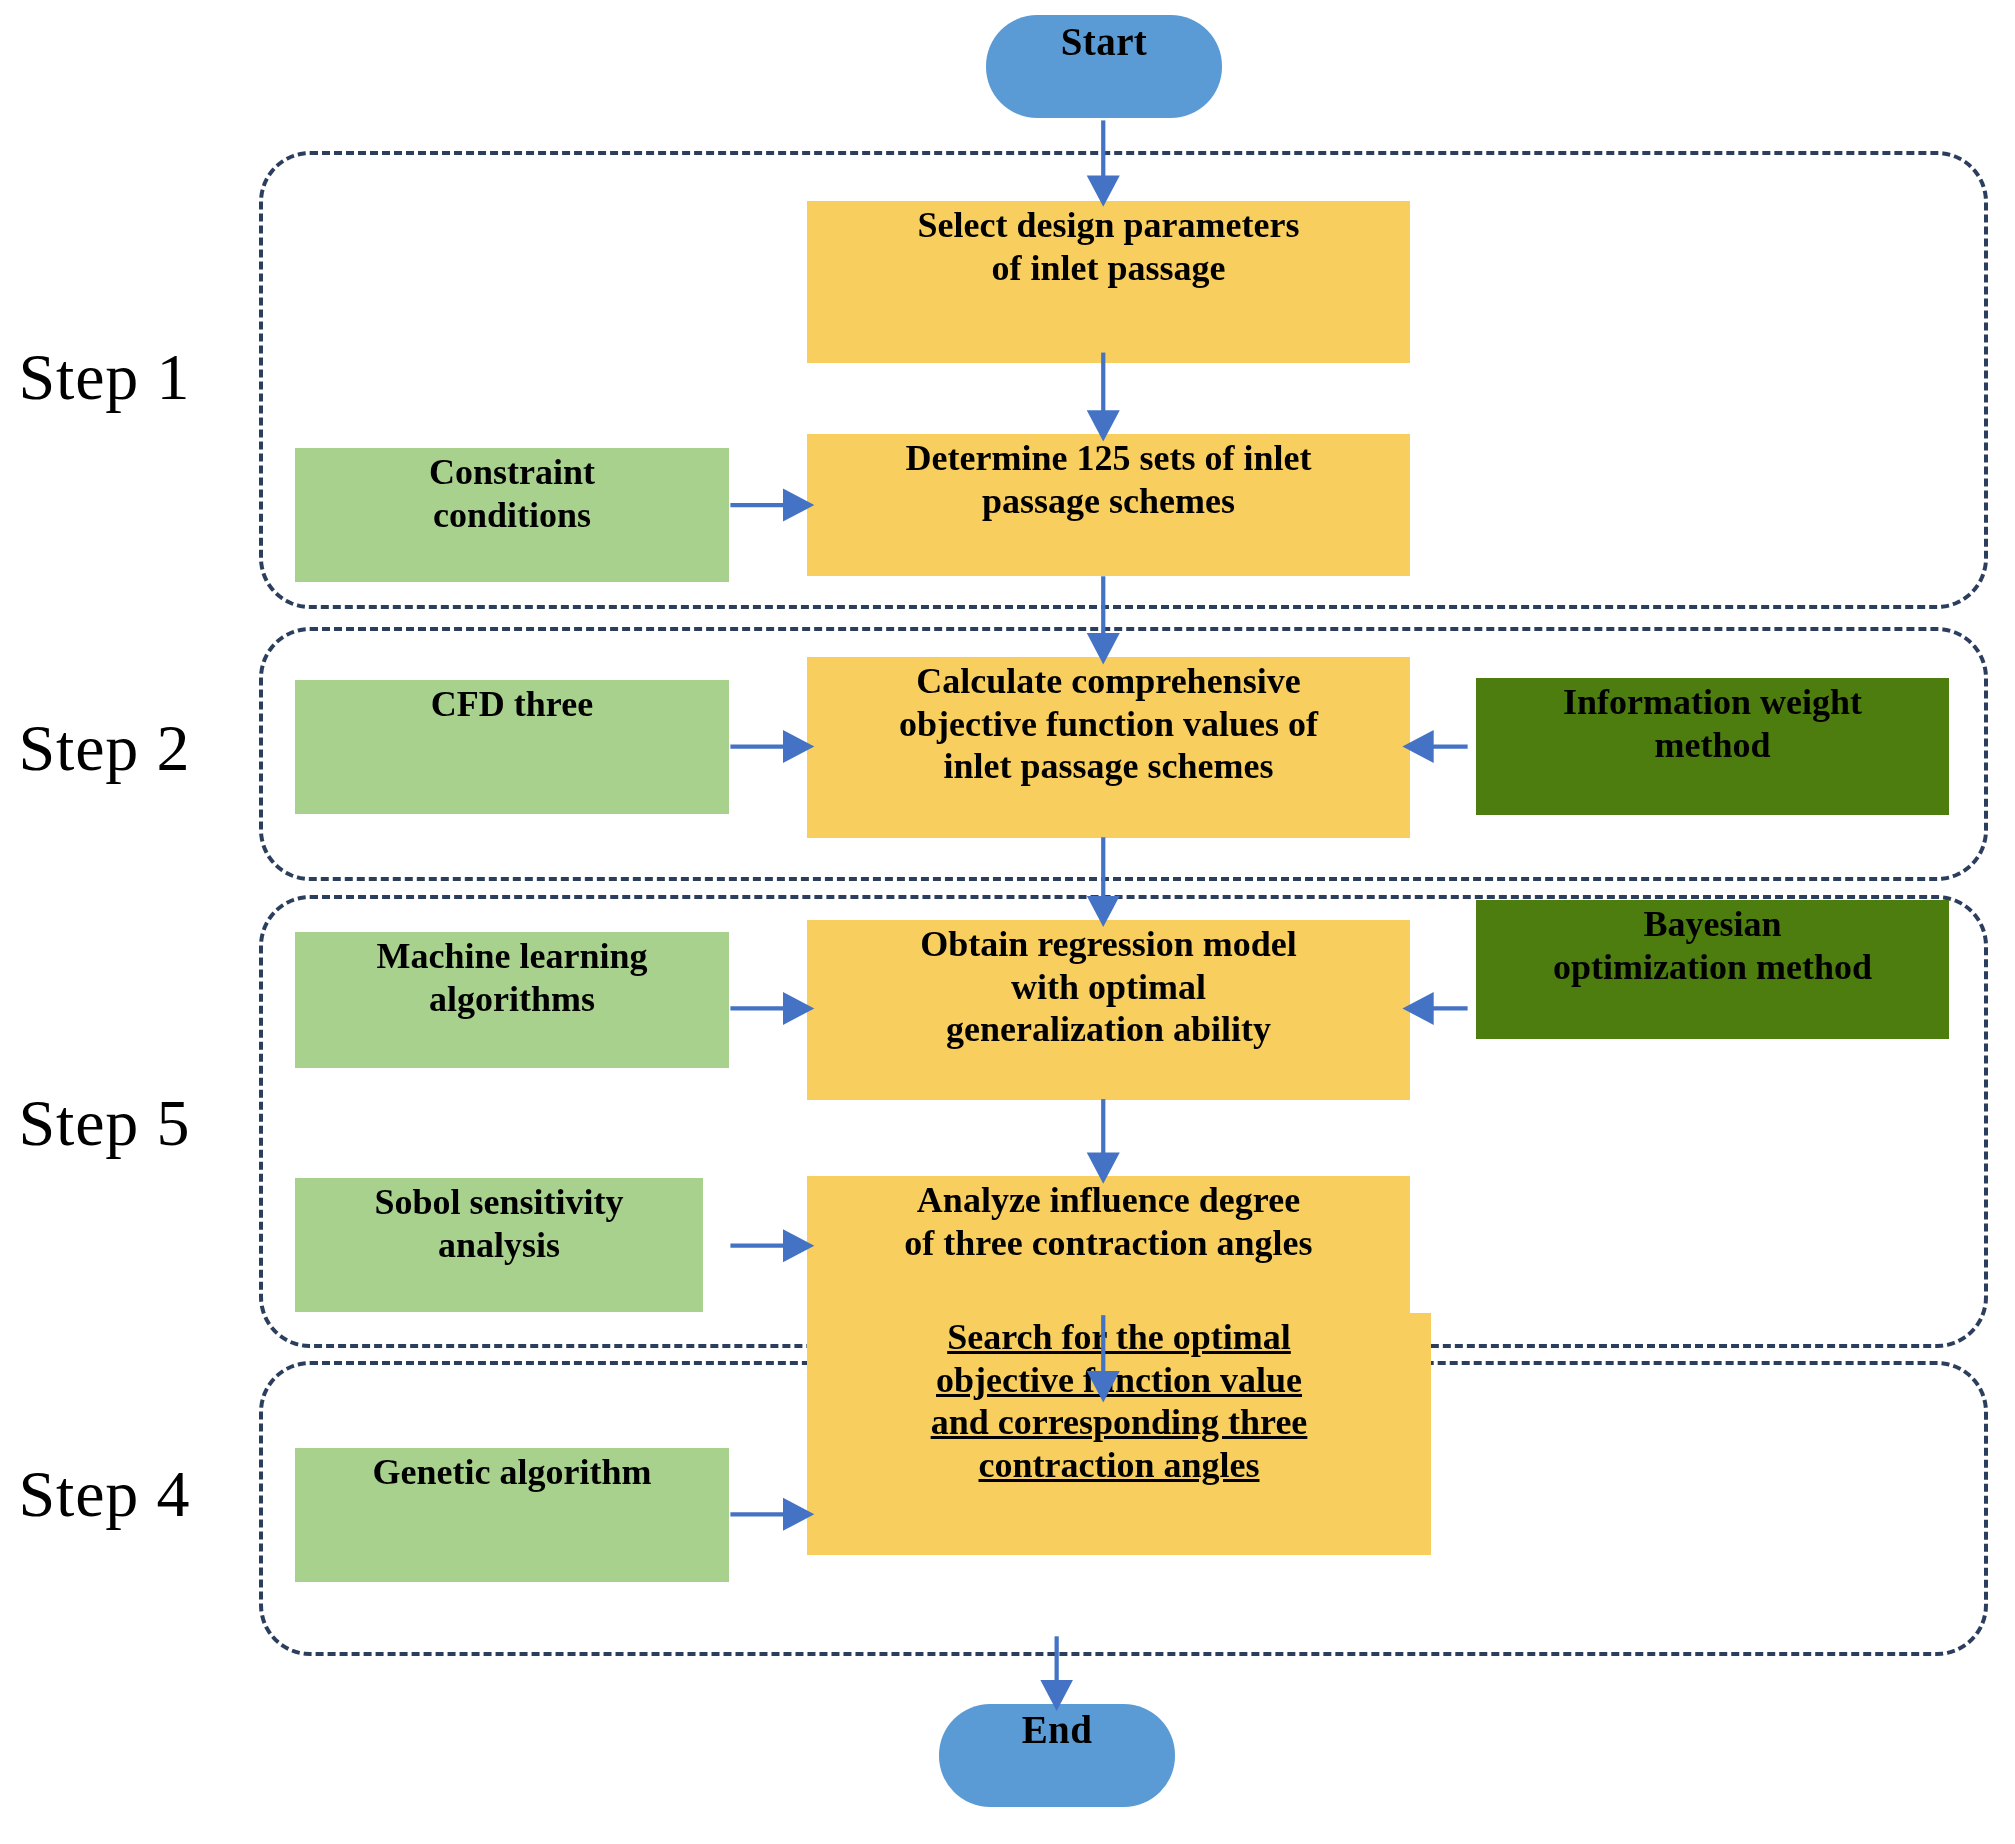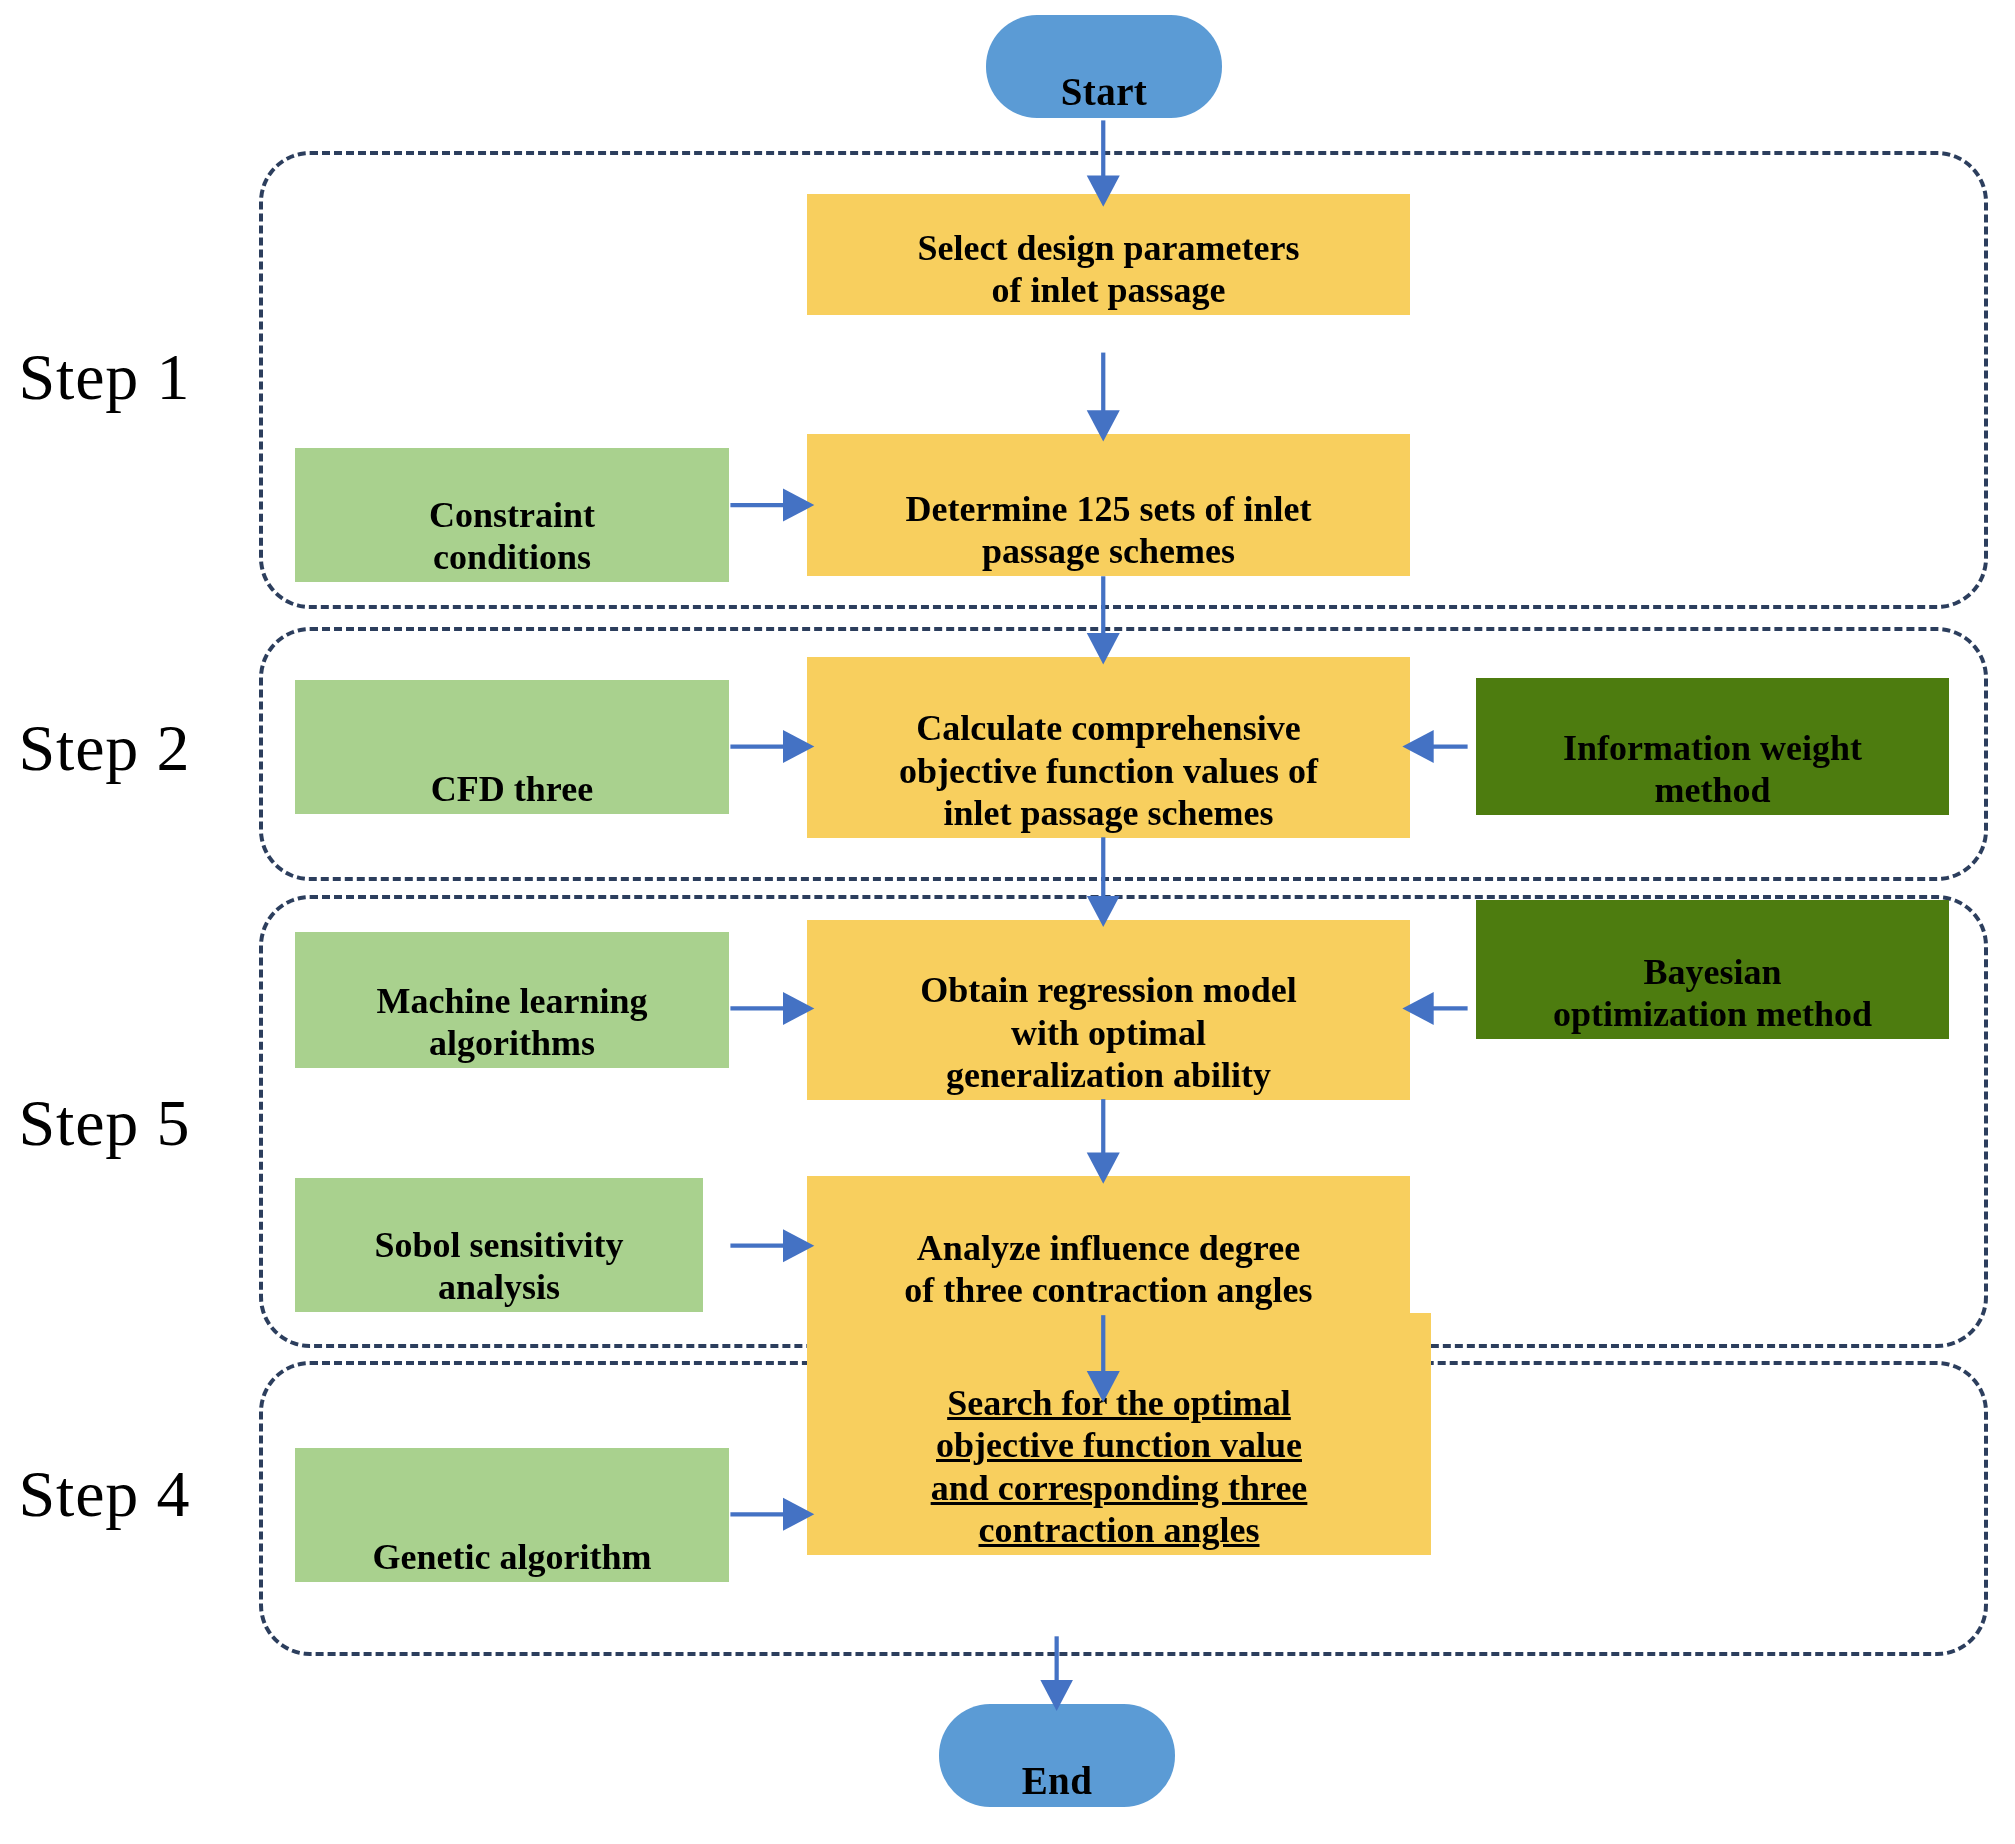--- a/index.html
+++ b/index.html
@@ -2,21 +2,21 @@
 <html style="font-size:13.6px"><head>
 <meta charset="utf-8">
 <style>
   html,body{margin:0;padding:0;background:#ffffff;}
   body{width:2015px;height:1844px;position:relative;overflow:hidden;
        font-family:"Liberation Serif","DejaVu Serif",serif;}
 
   
   .node{
     position:absolute;
-    display:flex;align-items:flex-end;justify-content:center;
+    display:flex;align-items:flex-start;justify-content:center;
     text-align:center;
     color:#000000;
     font-weight:bold;
     line-height:1.18;
     box-sizing:border-box;
     padding:3.4px 8.5px;
   }
   .node span{display:block;width:100%;}
 
   .terminal{
@@ -66,21 +66,21 @@
 <div class="step-label" style="left:18.6px;top:1456px;">Step 4</div>
 
 <div class="node terminal" style="left:986px;top:15.3px;width:236px;height:103px;">
   <span>Start</span>
 </div>
 
 <div class="node terminal" style="left:939px;top:1704px;width:236px;height:103px;">
   <span>End</span>
 </div>
 
-<div class="node process" style="left:807px;top:194px;width:603px;height:121px;">
+<div class="node process" style="left:807px;top:201px;width:603px;height:162px;">
   <span>Select design parameters<br>of inlet passage</span>
 </div>
 
 <div class="node input" style="left:295px;top:448px;width:434px;height:134px;">
   <span>Constraint<br>conditions</span>
 </div>
 
 <div class="node process" style="left:807px;top:434px;width:603px;height:142px;">
   <span>Determine 125 sets of inlet<br>passage schemes</span>
 </div>

